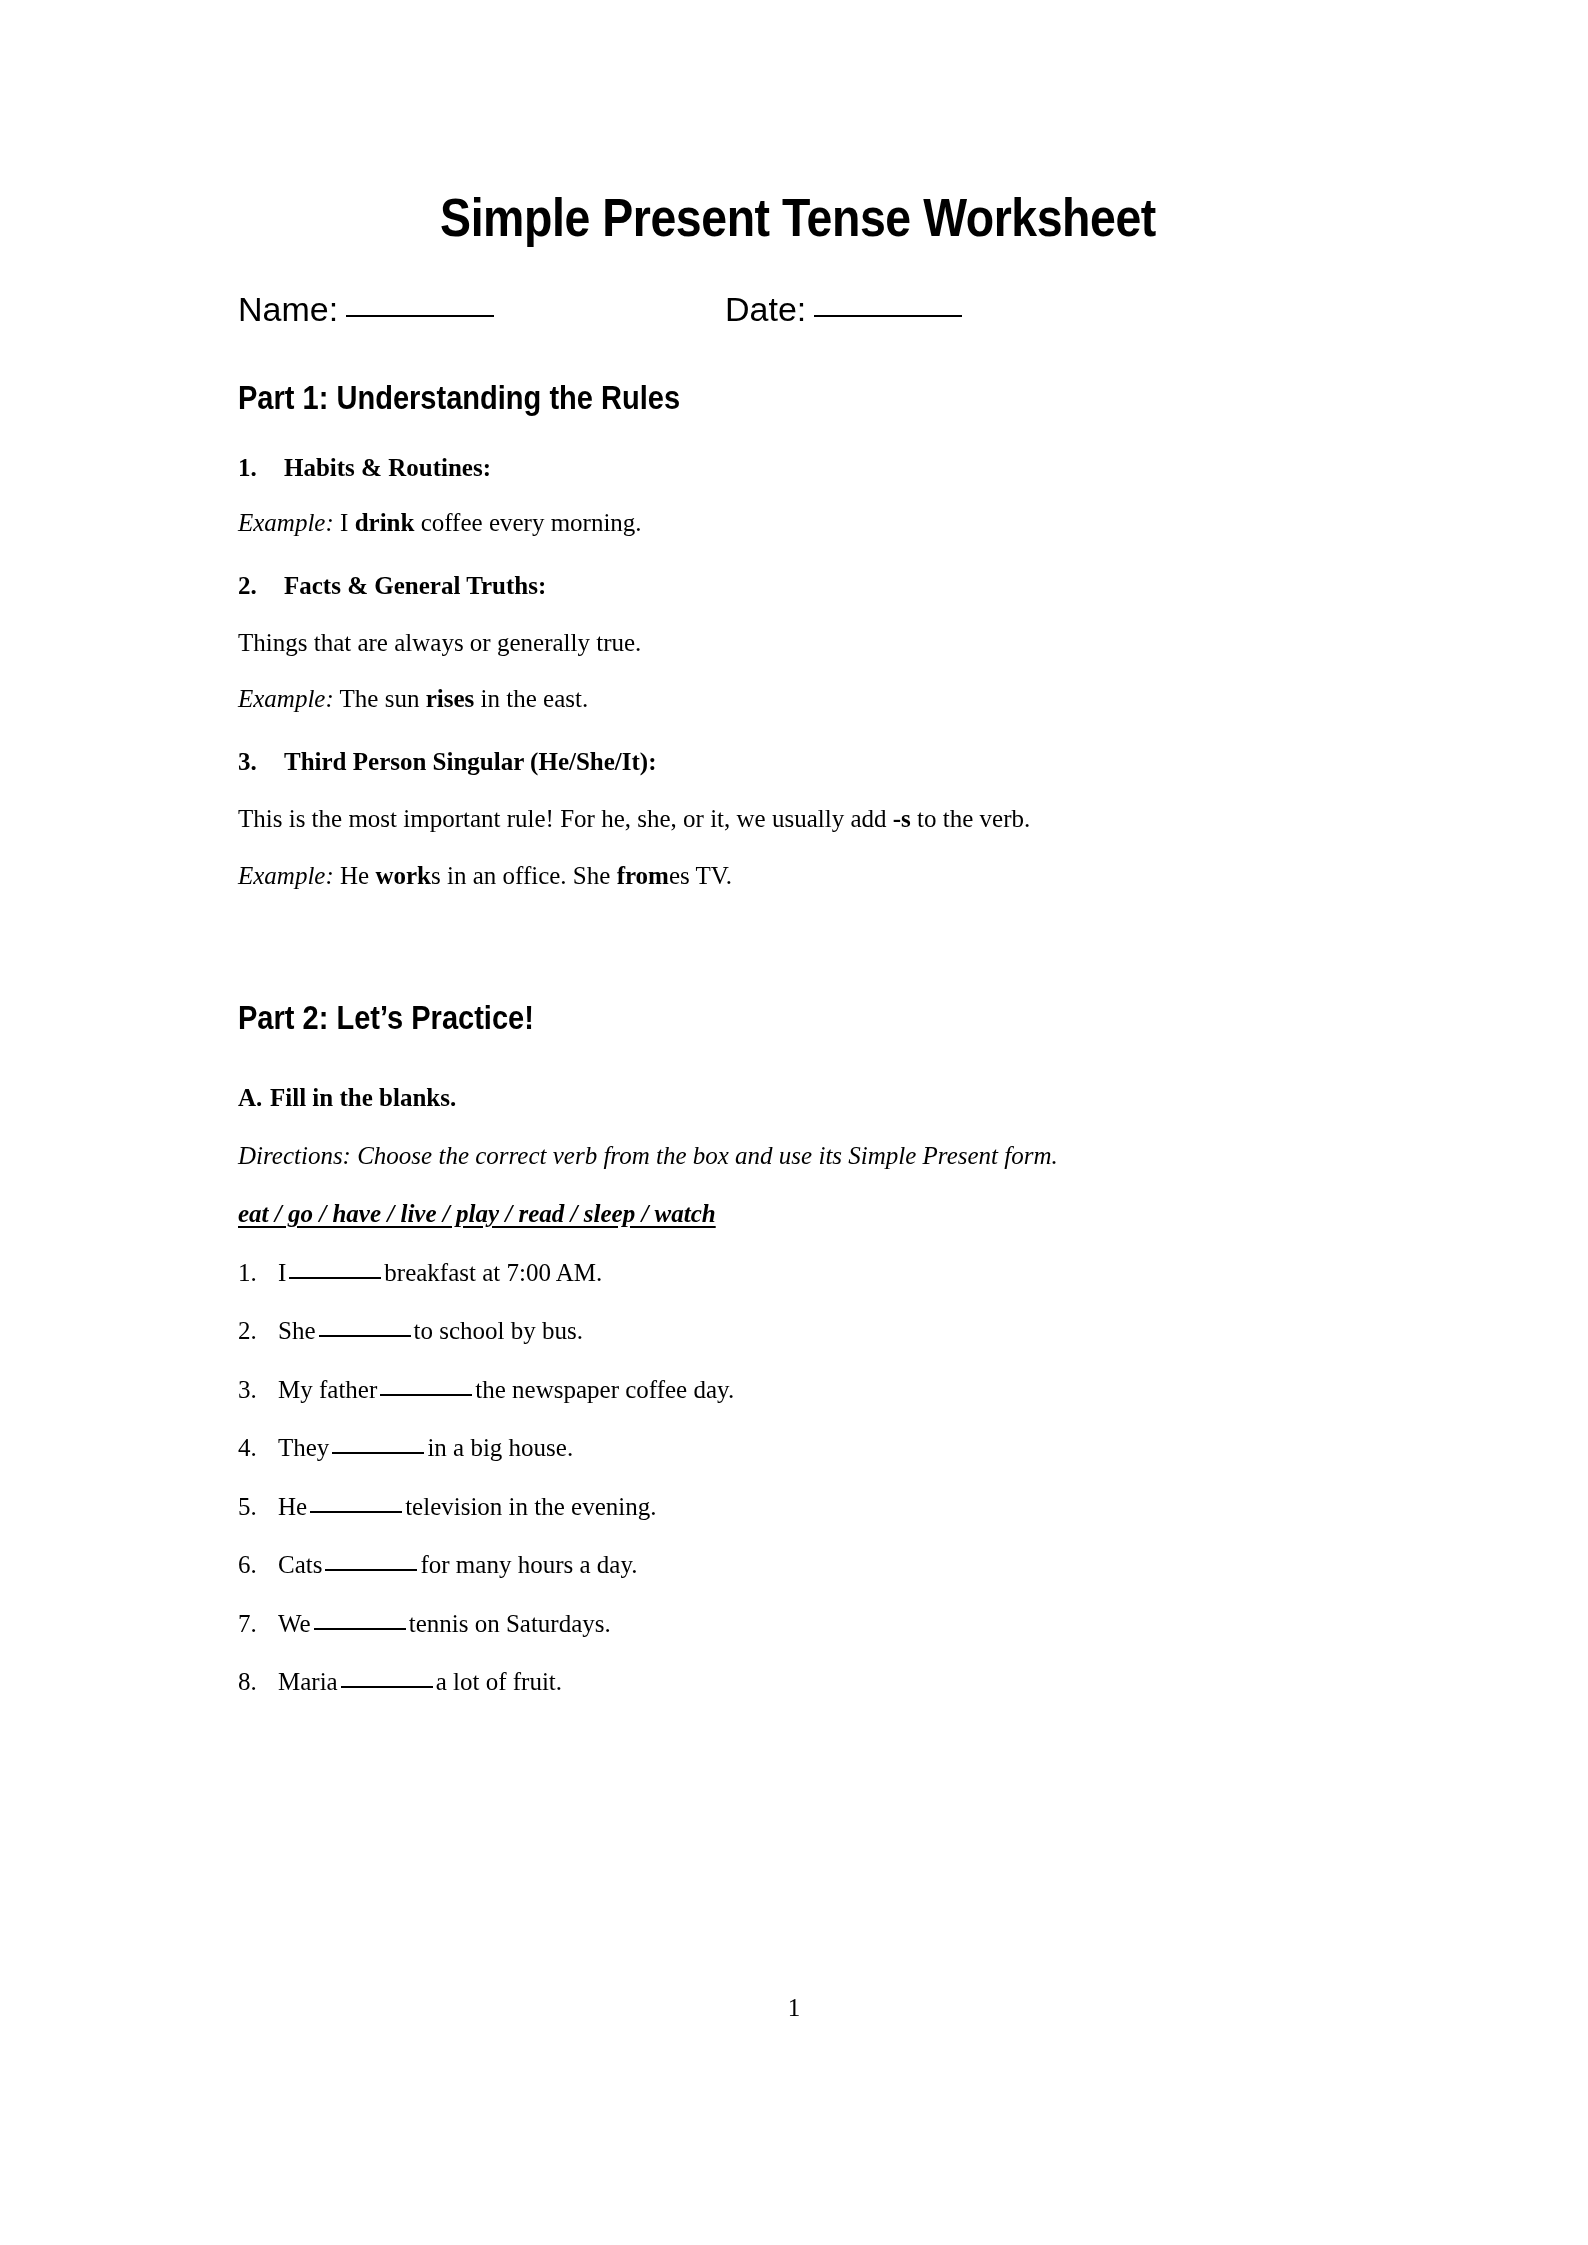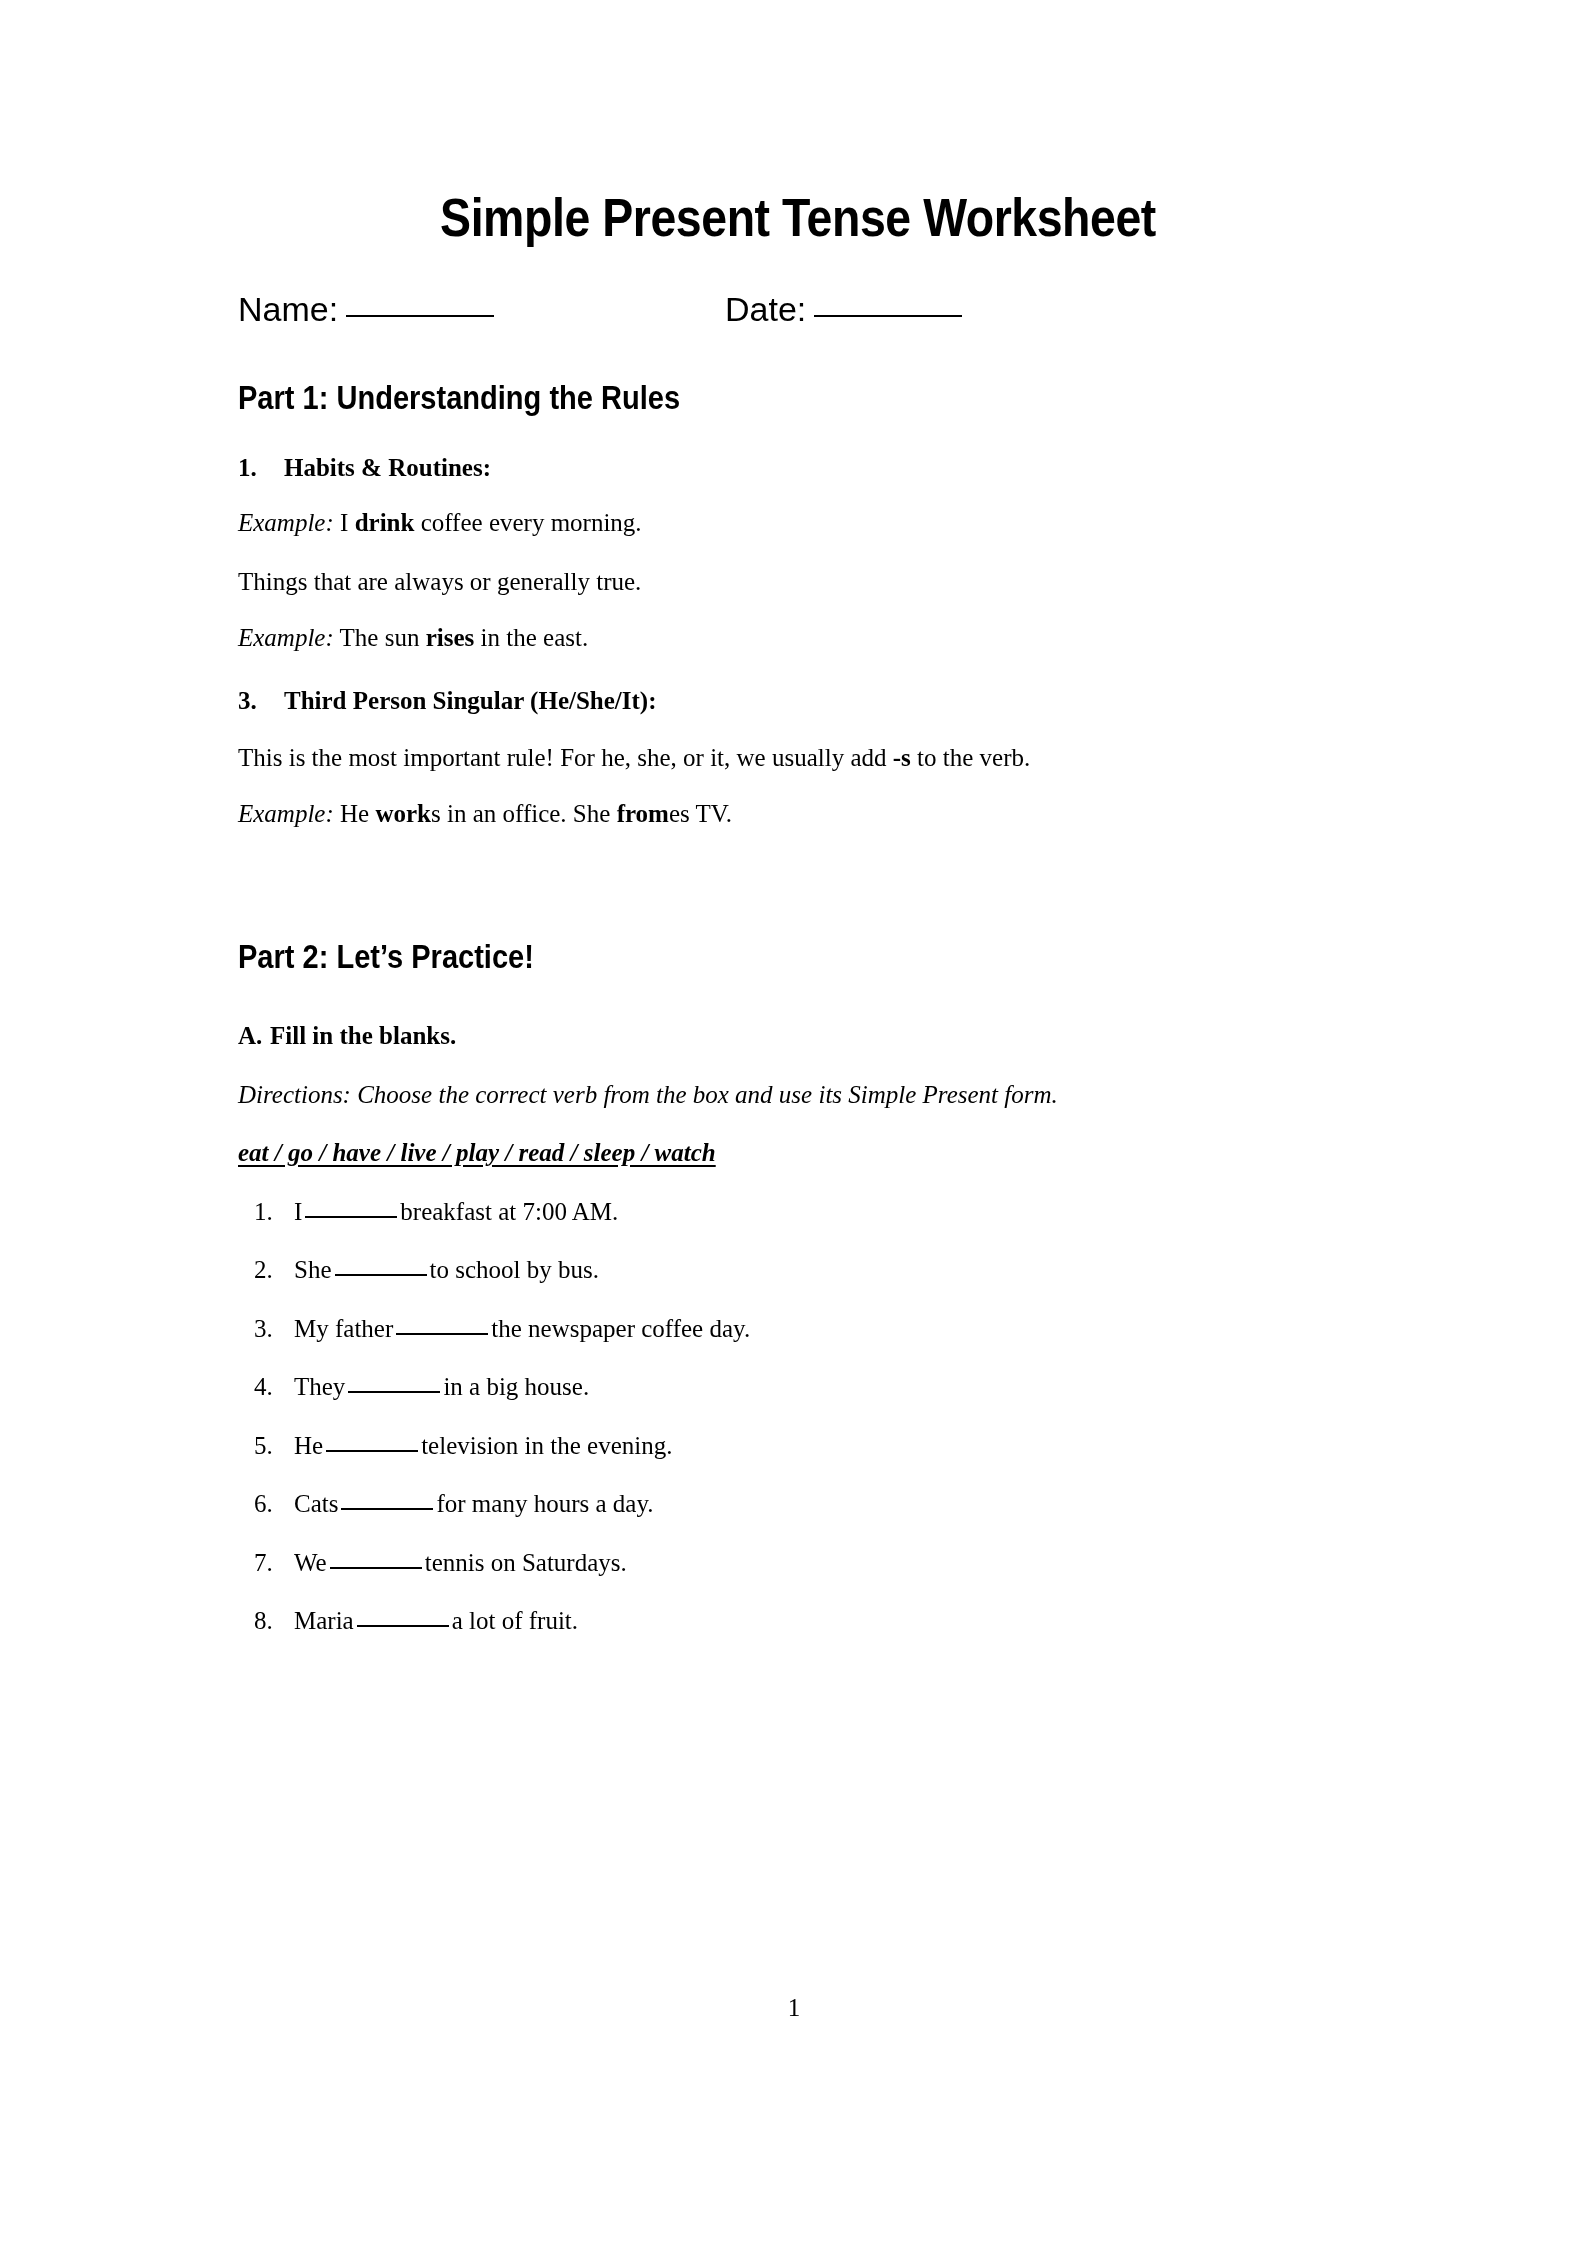--- a/index.html
+++ b/index.html
@@ -129,21 +129,21 @@
     font-style: italic;
     font-size: 25px;
     line-height: 1.3;
     margin-top: 26px;
     text-decoration: underline;
     text-underline-offset: 4px;
     display: inline-block;
   }
 
   
-  .exercises { margin-top: 26px; margin-left: 16px; }
+  .exercises { margin-top: 26px; }
   .ex-item {
     font-size: 25px;
     line-height: 1.3;
     margin-top: 26px;
     white-space: nowrap;
   }
   .ex-num {
     display: inline-block;
     width: 40px;
   }
@@ -191,20 +191,23 @@
       <div class="rule-block">
         <div class="rule-title">
           <span class="rule-num">1.</span><span>Habits &amp; Routines:</span>
         </div>
         <div class="rule-example">
           <span class="ital">Example:</span><span> I </span><span class="bld">drink</span><span> coffee every morning.</span>
         </div>
       </div>
 
       <div class="rule-block">
+        <div class="rule-title">
+          <span class="rule-num">2.</span><span>Facts &amp; General Truths:</span>
+        </div>
         <div class="rule-desc">Things that are always or generally true.</div>
         <div class="rule-example">
           <span class="ital">Example:</span><span> The sun </span><span class="bld">rises</span><span> in the east.</span>
         </div>
       </div>
 
       <div class="rule-block">
         <div class="rule-title">
           <span class="rule-num">3.</span><span>Third Person Singular (He/She/It):</span>
         </div>

